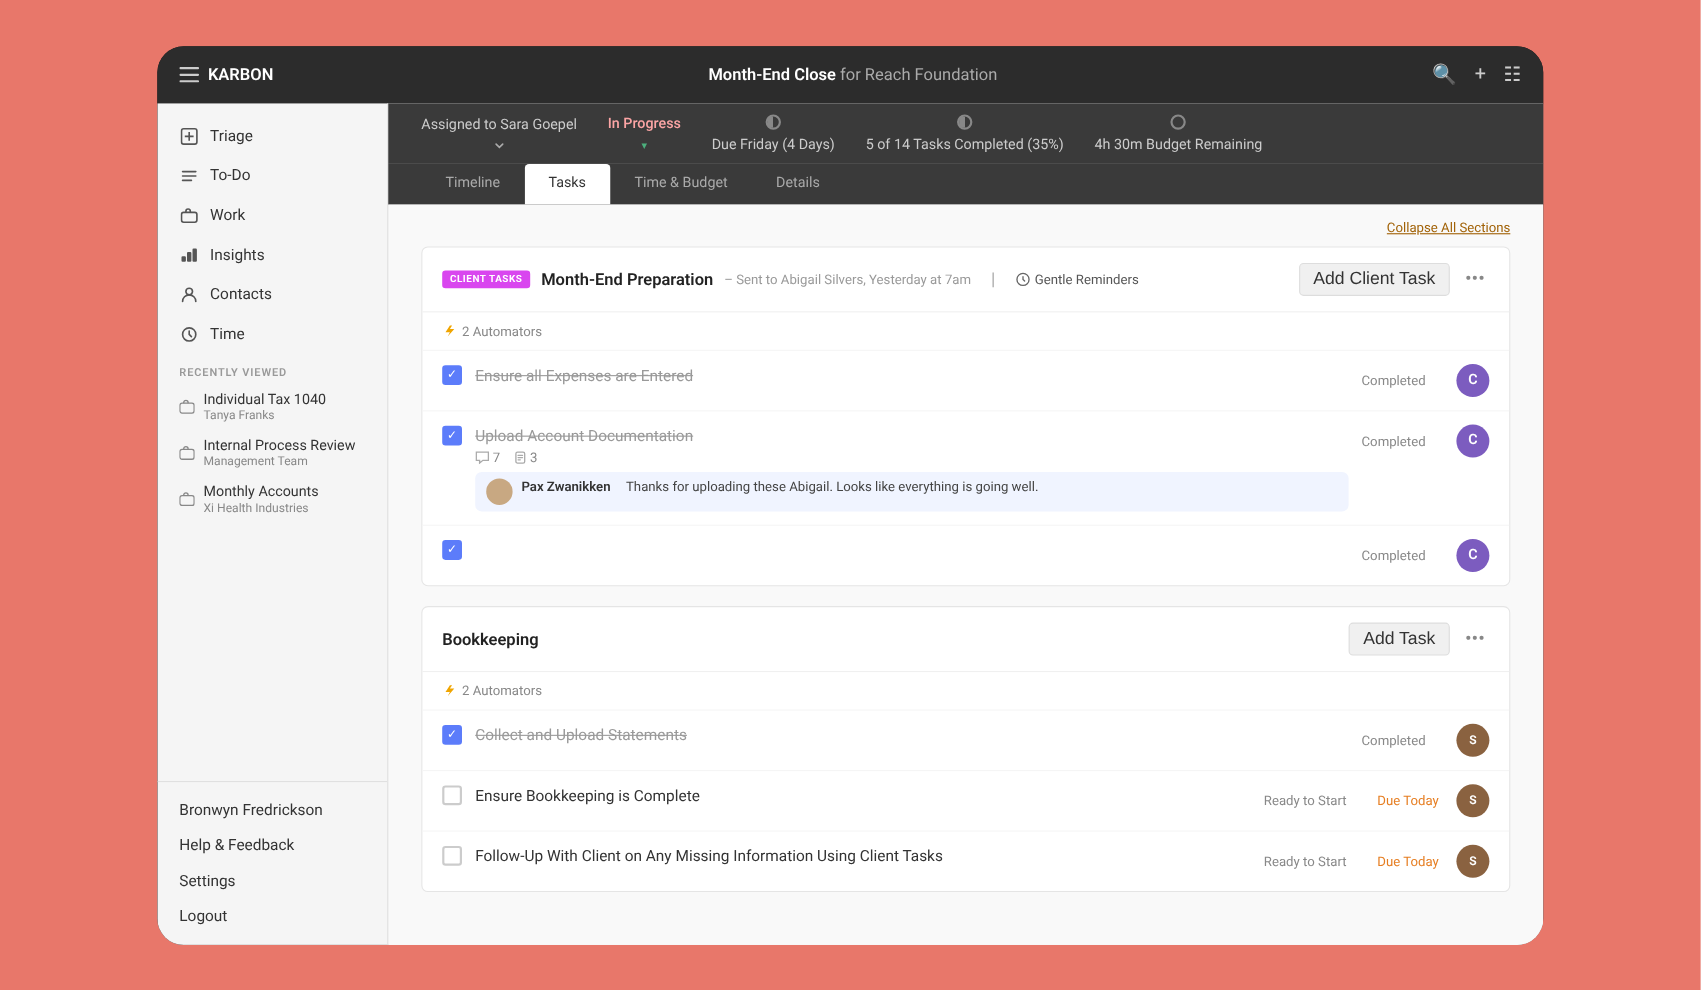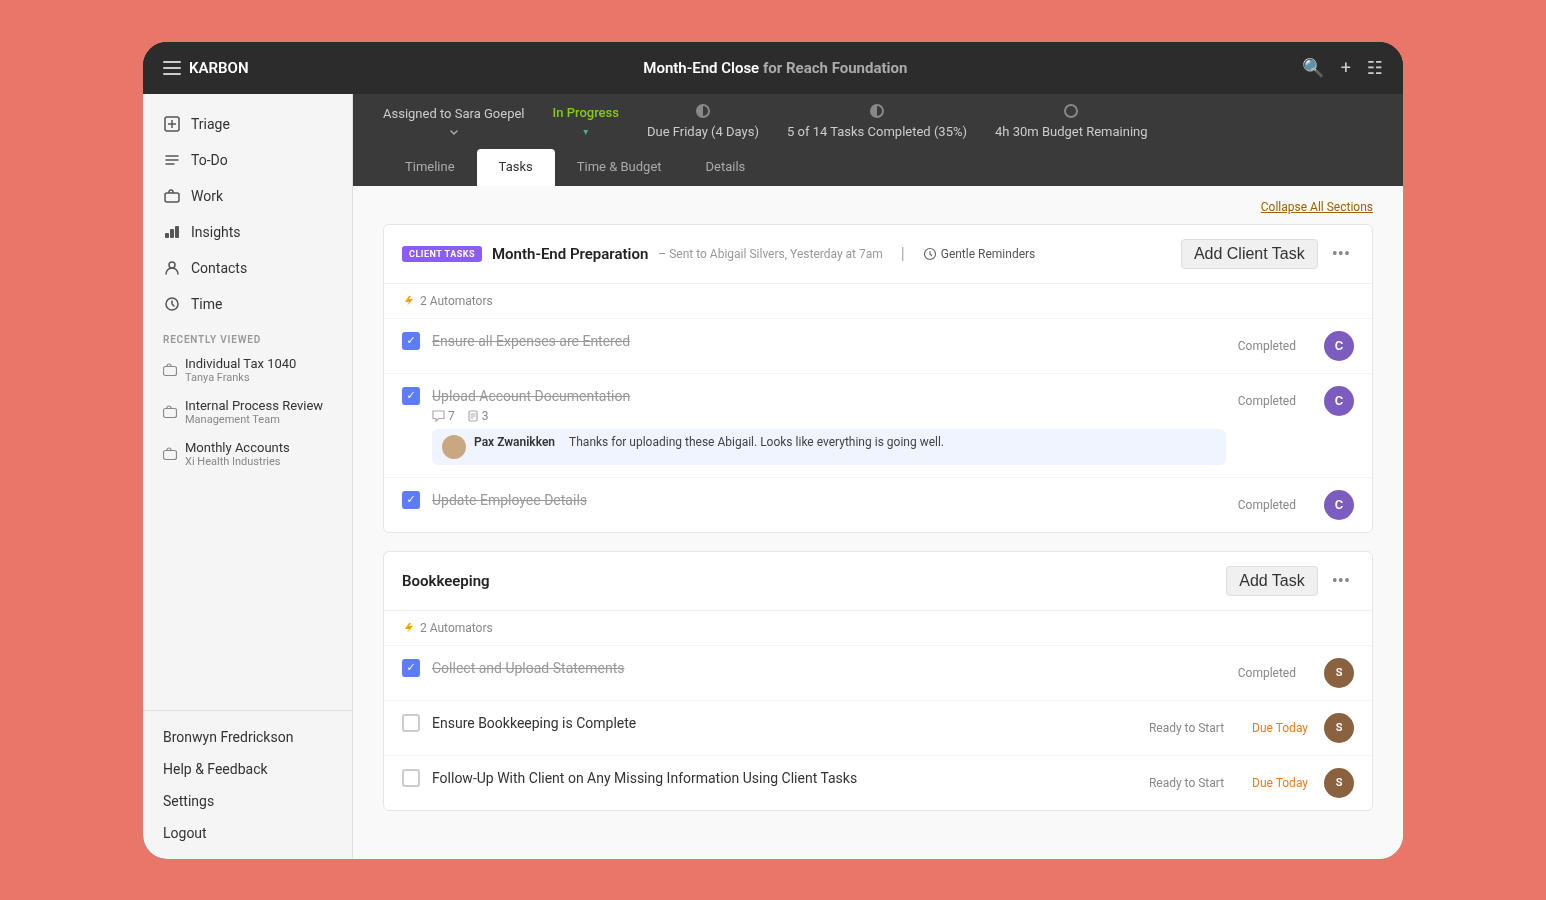--- a/index.html
+++ b/index.html
@@ -44,21 +44,21 @@
       font-weight: 600;
       font-size: 15px;
     }
     .top-bar-title {
       flex: 1;
       text-align: center;
       color: #fff;
       font-size: 15px;
     }
     .top-bar-title span.highlight { font-weight: 600; }
-    .top-bar-title span.dim { color: #aaa; font-weight: 700; }
+    .top-bar-title span.dim { color: #aaa; font-weight: 400; }
     .top-bar-actions {
       display: flex;
       gap: 16px;
       align-items: center;
     }
     .top-bar-actions span {
       color: #ccc;
       font-size: 18px;
       cursor: pointer;
     }
@@ -149,21 +149,21 @@
       flex-shrink: 0;
     }
     .sub-header-item {
       display: flex;
       align-items: center;
       gap: 6px;
       font-size: 13px;
       color: #ccc;
       flex-direction: column;
     }
-    .sub-header-item .green { color: #84cc16; font-weight: 500; }
+    .sub-header-item .green { color: #fca5a5; font-weight: 500; }
     .sub-header-item .chevron {
       font-size: 10px;
       color: #4caf7d;
     }
     .status-dot {
       width: 14px;
       height: 14px;
       border-radius: 50%;
       border: 2px solid #888;
       display: inline-block;
@@ -230,21 +230,21 @@
       margin-bottom: 18px;
     }
     .section-header {
       display: flex;
       align-items: center;
       padding: 14px 18px;
       border-bottom: 1px solid #f0f0f0;
       gap: 10px;
     }
     .client-tasks-badge {
-      background: #8b5cf6;
+      background: #d946ef;
       color: #fff;
       font-size: 9px;
       font-weight: 700;
       letter-spacing: 0.5px;
       padding: 3px 7px;
       border-radius: 3px;
       text-transform: uppercase;
     }
     .section-title {
       font-size: 15px;
@@ -685,23 +685,20 @@
               </div>
             </div>
             <div class="task-right">
               <span class="task-status">Completed</span>
               <div class="task-avatar avatar-purple">C</div>
             </div>
           </div>
 
           <div class="task-row">
             <div class="task-checkbox checked"></div>
-            <div class="task-content">
-              <span class="task-name strikethrough">Update Employee Details</span>
-            </div>
             <div class="task-right">
               <span class="task-status">Completed</span>
               <div class="task-avatar avatar-purple">C</div>
             </div>
           </div>
         </div>
 
         <div class="section-card">
           <div class="section-plain-header">
             <span class="section-plain-title">Bookkeeping</span>

